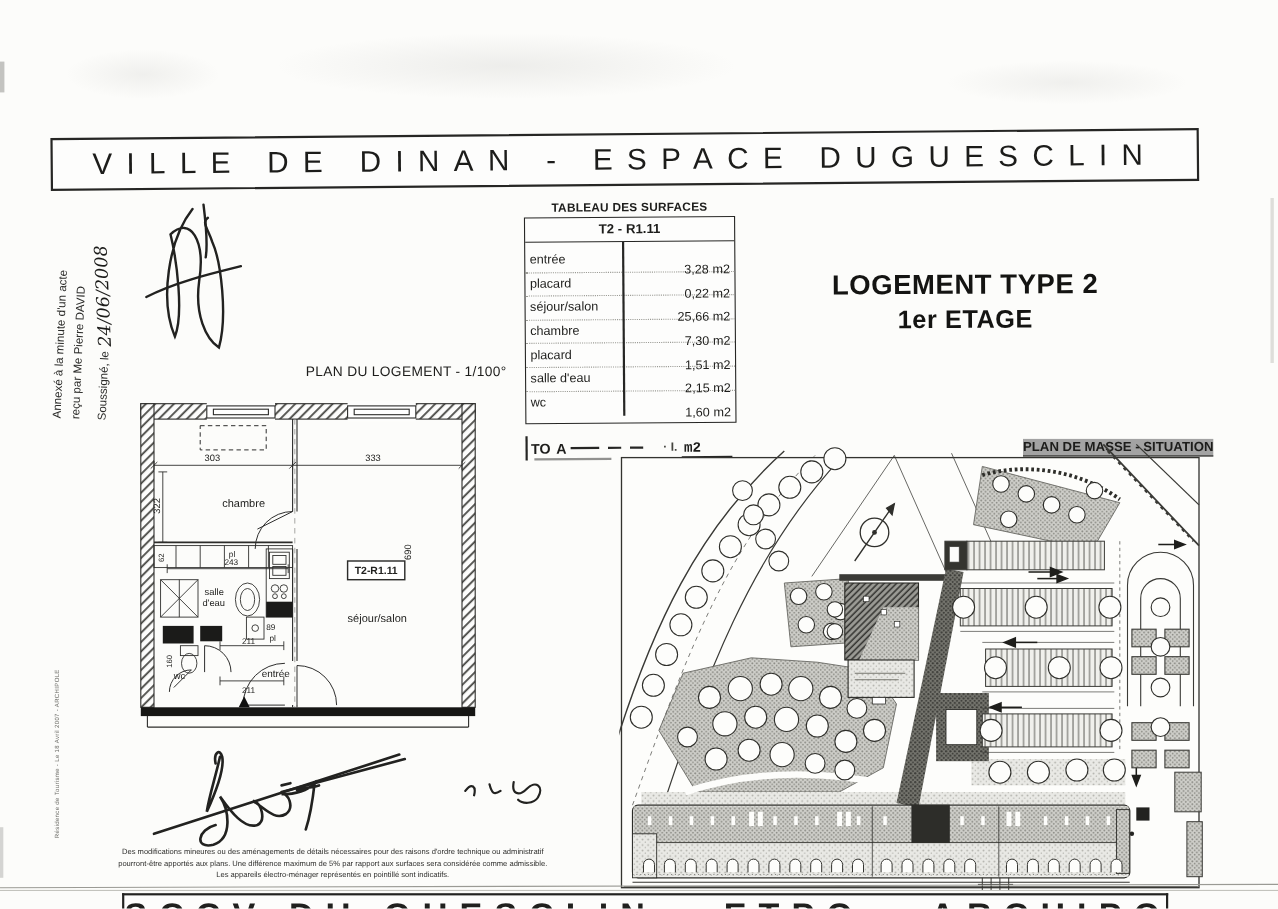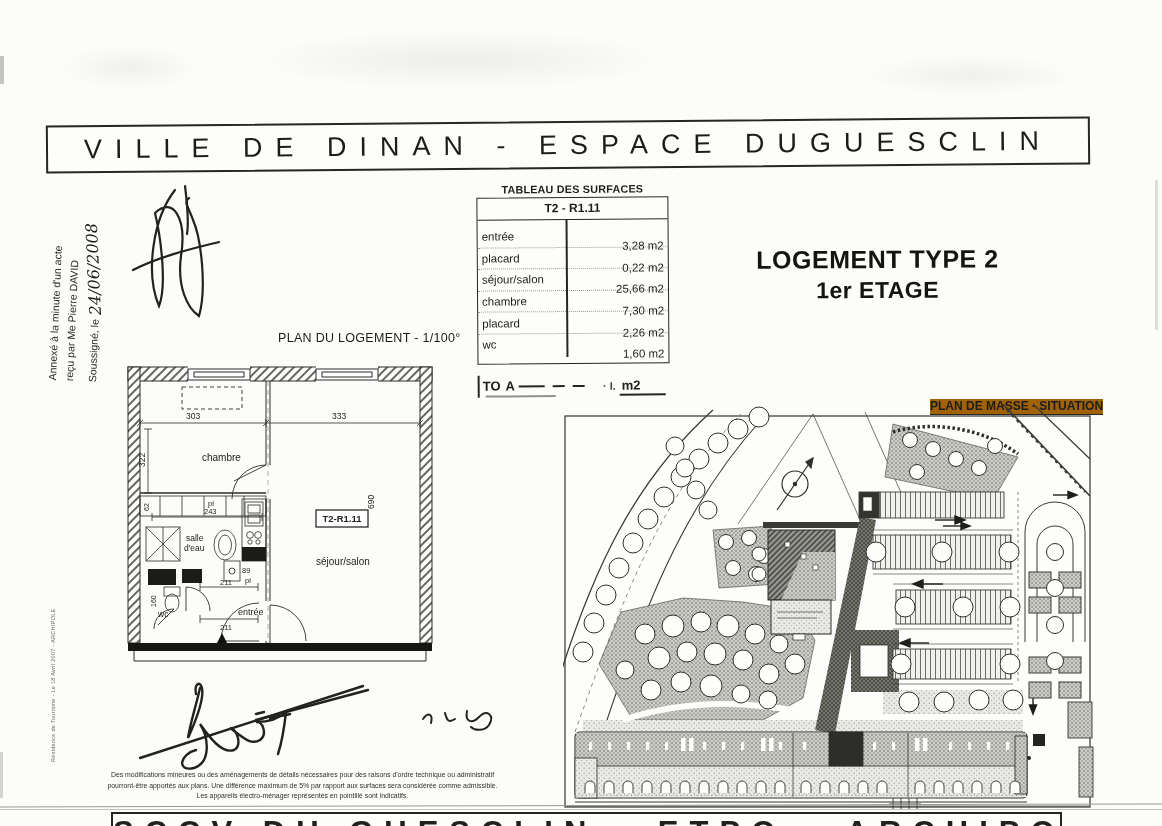--- a/index.html
+++ b/index.html
@@ -44,21 +44,21 @@
     display:flex;align-items:center;font-weight:bold;font-size:13px;padding-left:3px;
   }
   .dash{display:inline-block;border-top:2.2px solid #262624;height:0;vertical-align:middle;margin:0 4px;}
   .trow .under{position:absolute;left:6px;top:20px;width:70px;border-top:2px solid #26262480;}
   .trow .under2{position:absolute;right:4px;top:19px;width:46px;border-top:2px solid #262624;}
   
   .heading{left:755px;top:245px;width:245px;text-align:center;color:#141412;transform:rotate(-0.3deg);}
   .heading .h1{font-size:25px;font-weight:bold;letter-spacing:.5px;}
   .heading .h2{font-size:23px;font-weight:bold;margin-top:3px;letter-spacing:.5px;}
   .plantitle{left:234px;top:331px;font-size:12.5px;font-weight:normal;letter-spacing:.3px;margin-left:44px;}
-  .sitetitle{left:930px;top:399px;font-size:12px;font-weight:bold;border-bottom:1.6px solid #262624;padding-bottom:1px;background:#a16207;}
+  .sitetitle{left:930px;top:399px;font-size:12px;font-weight:bold;border-bottom:1.6px solid #262624;padding-bottom:1px;background:#a3a3a3;}
   
   .footnote{left:75px;top:770px;width:455px;font-size:6.9px;line-height:1.55;text-align:center;color:#2e2e2c;}
   .rule{left:0;top:805px;width:1162px;border-top:1.2px solid #9a9a94;transform:rotate(-0.15deg);}
   .rule2{left:0;top:809px;width:1162px;border-top:1px solid #c3c3bd;}
   .banner2{
     left:111px;top:812px;width:947px;height:14px;overflow:hidden;
     border:2px solid #232321;border-bottom:none;background:#fdfdfc;
   }
   .banner2 .big{
     font-size:31px;font-weight:bold;letter-spacing:11px;line-height:1;
@@ -117,36 +117,40 @@
       <div class="srow">
           <span>séjour/salon</span>
           <span class="sval">25,66 m2</span>
         </div>
       <div class="srow">
           <span>chambre</span>
           <span class="sval">7,30 m2</span>
         </div>
       <div class="srow">
           <span>placard</span>
-          <span class="sval">2,26 m2</span>
+          <span class="sval">1,51 m2</span>
+        </div>
+      <div class="srow">
+          <span>salle d'eau</span>
+          <span class="sval">2,15 m2</span>
         </div>
       <div class="srow">
           <span>wc</span>
           <span class="sval">1,60 m2</span>
         </div>
     </div>
   </div>
   <div class="trow">
     <span>TO</span>
     <span style="margin-left:5px;">A</span>
     <span class="dash" style="width:26px;"></span>
     <span class="dash" style="width:12px;"></span>
     <span class="dash" style="width:12px;"></span>
     <span style="margin-left:14px;font-size:11px;color:#44443f;">· I.</span>
-    <span style="margin-left:6px;">m2</span>
+    <span style="margin-left:6px;font-family:Liberation Mono, monospace;">m2</span>
     <span class="under"></span>
     <span class="under2"></span>
   </div>
 </div>
 
 <div class="abs heading">
   <div class="h1">LOGEMENT TYPE 2</div>
   <div class="h2">1er ETAGE</div>
 </div>
 

